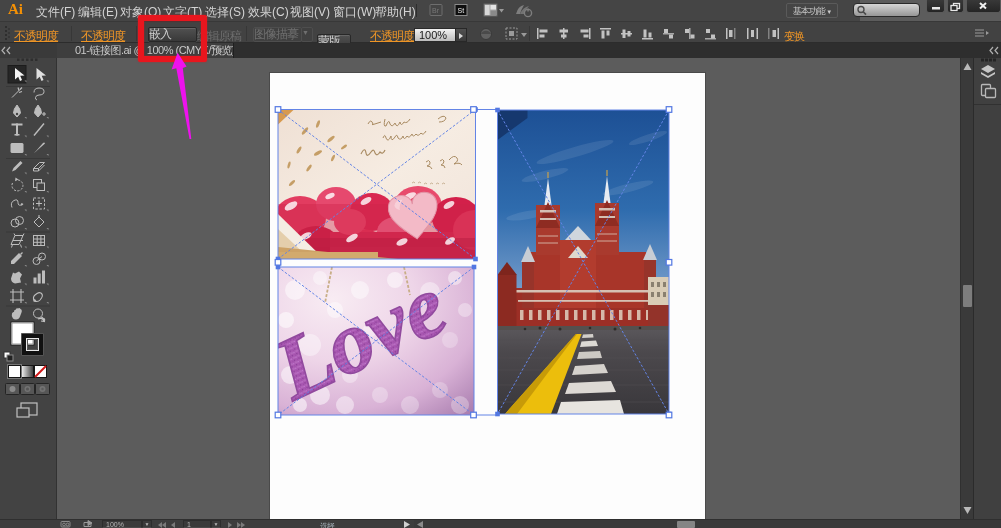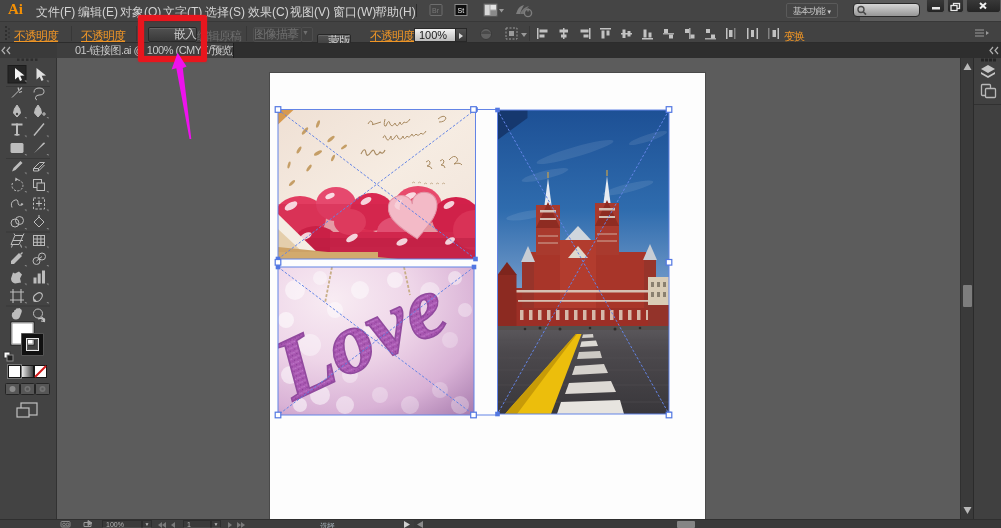--- a/index.html
+++ b/index.html
@@ -3,21 +3,21 @@
 <style>
 *{margin:0;padding:0;box-sizing:border-box}
 html,body{width:1001px;height:528px;overflow:hidden;background:#5c5c5c}
 #app{position:absolute;top:0;left:0;width:1001px;height:528px;font-family:"Liberation Sans",sans-serif;color:#d6d6d6;overflow:hidden}
 .abs{position:absolute}
 #menubar{left:0;top:0;width:860px;height:21px;background:#454545}
 #menubar .mi{position:absolute;top:4px;font-size:12px;color:#d4d4d4;white-space:nowrap}
 #ailogo{position:absolute;left:8px;top:1px;font-size:15px;font-weight:bold;color:#f59105;font-family:"Liberation Serif",serif}
 #controlbar{left:0;top:21px;width:1001px;height:22px;background:#424242;border-top:1px solid #383838;border-bottom:1px solid #2c2c2c}
 .olink{position:absolute;font-size:12px;color:#ee9526;text-decoration:underline;white-space:nowrap;letter-spacing:-1px}
-.btn{position:absolute;height:15px;background:linear-gradient(#515151,#393939);border:1px solid #282828;border-radius:2px;box-shadow:0 1px 0 rgba(255,255,255,0.08),inset 0 1px 0 rgba(255,255,255,0.12);font-size:12px;color:#cfcfcf;text-align:right;line-height:13px;letter-spacing:-1px}
+.btn{position:absolute;height:15px;background:linear-gradient(#515151,#393939);border:1px solid #282828;border-radius:2px;box-shadow:0 1px 0 rgba(255,255,255,0.08),inset 0 1px 0 rgba(255,255,255,0.12);font-size:12px;color:#cfcfcf;text-align:left;line-height:13px;letter-spacing:-1px}
 .btnd{position:absolute;height:15px;background:#404040;border:1px solid #4e4e4e;border-radius:2px;font-size:12px;color:#6f6f6f;line-height:13px;letter-spacing:-1px}
 #tabrow{left:0;top:43px;width:1001px;height:15px;background:#2e2e2e}
 #tab1{position:absolute;left:57px;top:0;width:177px;height:15px;background:#3e3e3e;border-right:1px solid #1f1f1f;font-size:11px;color:#c9c9c9;line-height:14px;white-space:nowrap;overflow:hidden}
 #leftdockhead{position:absolute;left:0;top:0;width:57px;height:15px;background:#3a3a3a}
 #rightdockhead{position:absolute;left:973px;top:0;width:28px;height:15px;background:#2e2e2e}
 #leftdock{left:0;top:58px;width:57px;height:461px;background:#434343;border-right:1px solid #323232}
 #canvas{left:57px;top:58px;width:903px;height:461px;background:#5c5c5c}
 #artboard{position:absolute;left:213px;top:15px;width:435px;height:446px;background:#fdfdfd;outline:1px solid #4a4a4a}
 #vscroll{left:960px;top:58px;width:13px;height:461px;background:#3a3a3a;border-left:1px solid #303030}
 #vthumb{position:absolute;left:2px;top:227px;width:9px;height:22px;background:#7d7d7d;border-radius:1px}

